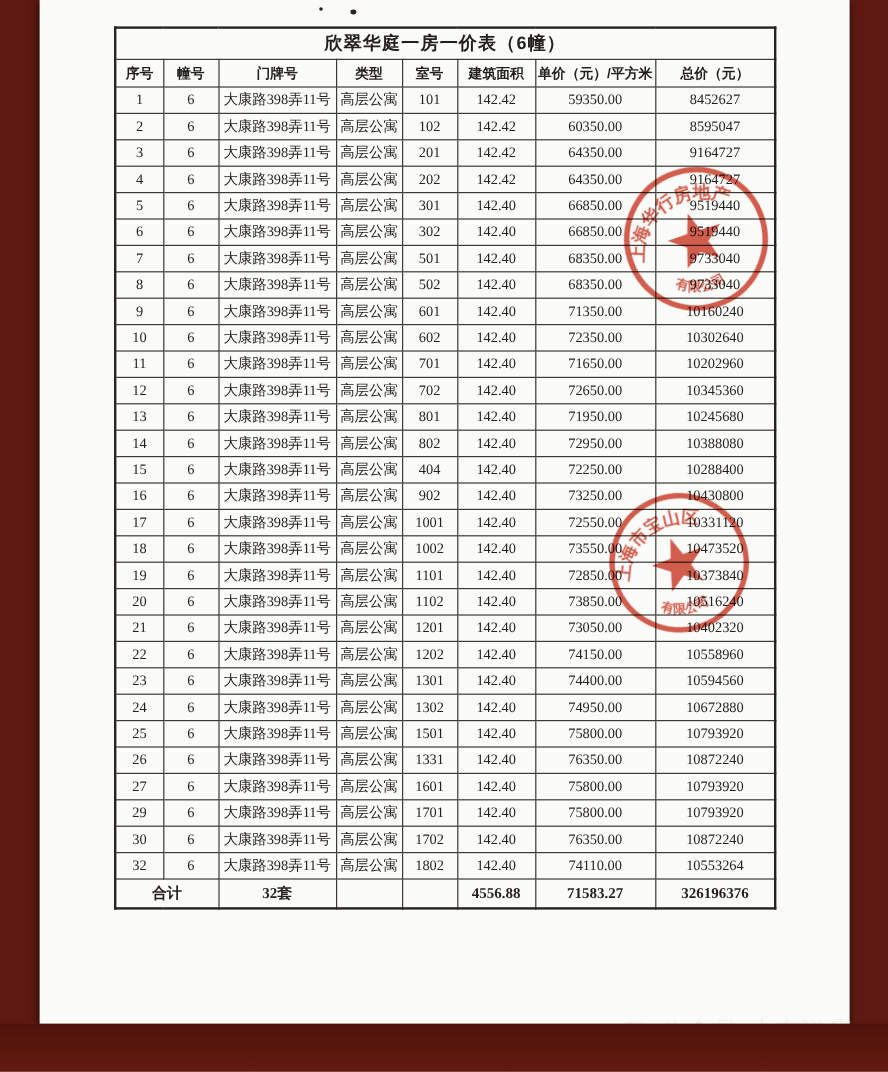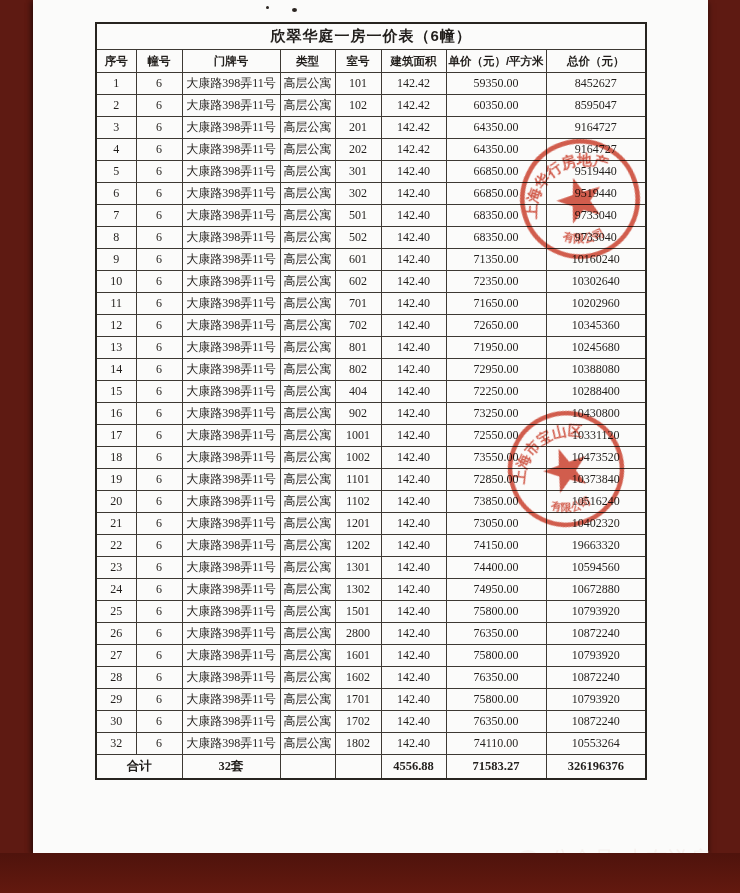--- a/index.html
+++ b/index.html
@@ -283,21 +283,21 @@
             <td>10402320</td>
           </tr>
           <tr>
             <td>22</td>
             <td>6</td>
             <td>大康路398弄11号</td>
             <td>高层公寓</td>
             <td>1202</td>
             <td>142.40</td>
             <td>74150.00</td>
-            <td>19663320</td>
+            <td>10558960</td>
           </tr>
           <tr>
             <td>23</td>
             <td>6</td>
             <td>大康路398弄11号</td>
             <td>高层公寓</td>
             <td>1301</td>
             <td>142.40</td>
             <td>74400.00</td>
             <td>10594560</td>
@@ -320,44 +320,34 @@
             <td>1501</td>
             <td>142.40</td>
             <td>75800.00</td>
             <td>10793920</td>
           </tr>
           <tr>
             <td>26</td>
             <td>6</td>
             <td>大康路398弄11号</td>
             <td>高层公寓</td>
-            <td>2800</td>
+            <td>1331</td>
             <td>142.40</td>
             <td>76350.00</td>
             <td>10872240</td>
           </tr>
           <tr>
             <td>27</td>
             <td>6</td>
             <td>大康路398弄11号</td>
             <td>高层公寓</td>
             <td>1601</td>
             <td>142.40</td>
             <td>75800.00</td>
             <td>10793920</td>
-          </tr>
-          <tr>
-            <td>28</td>
-            <td>6</td>
-            <td>大康路398弄11号</td>
-            <td>高层公寓</td>
-            <td>1602</td>
-            <td>142.40</td>
-            <td>76350.00</td>
-            <td>10872240</td>
           </tr>
           <tr>
             <td>29</td>
             <td>6</td>
             <td>大康路398弄11号</td>
             <td>高层公寓</td>
             <td>1701</td>
             <td>142.40</td>
             <td>75800.00</td>
             <td>10793920</td>

